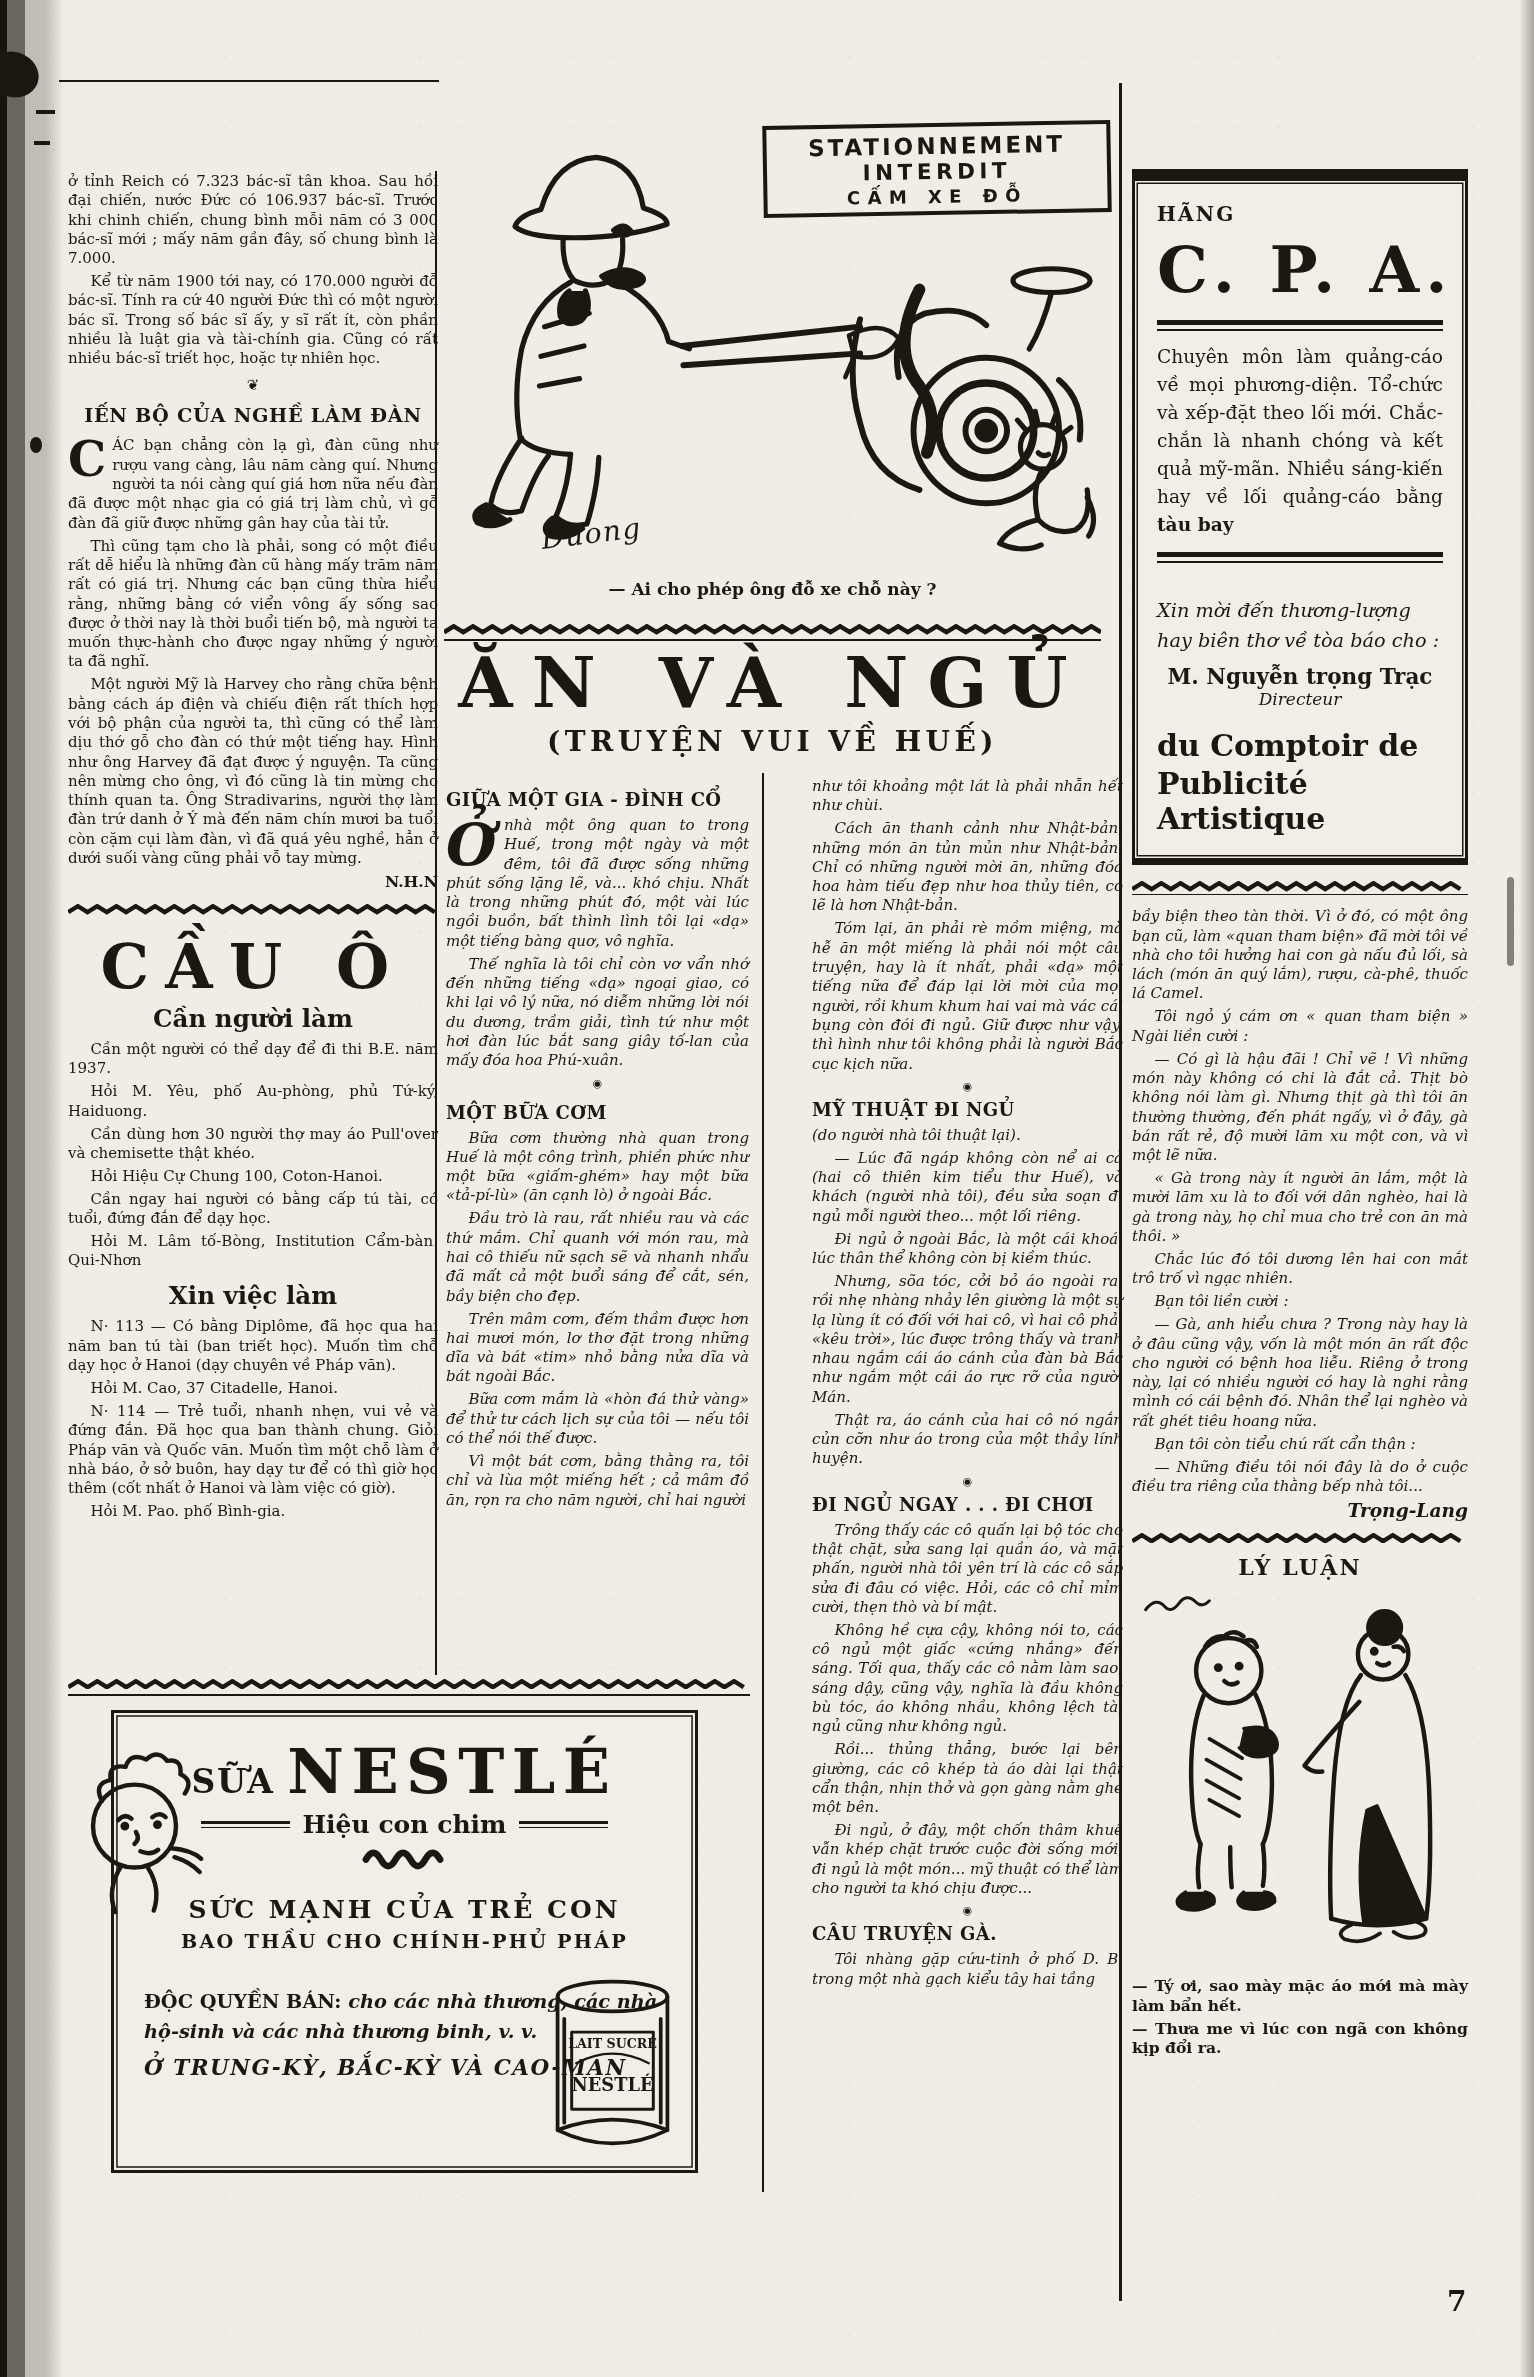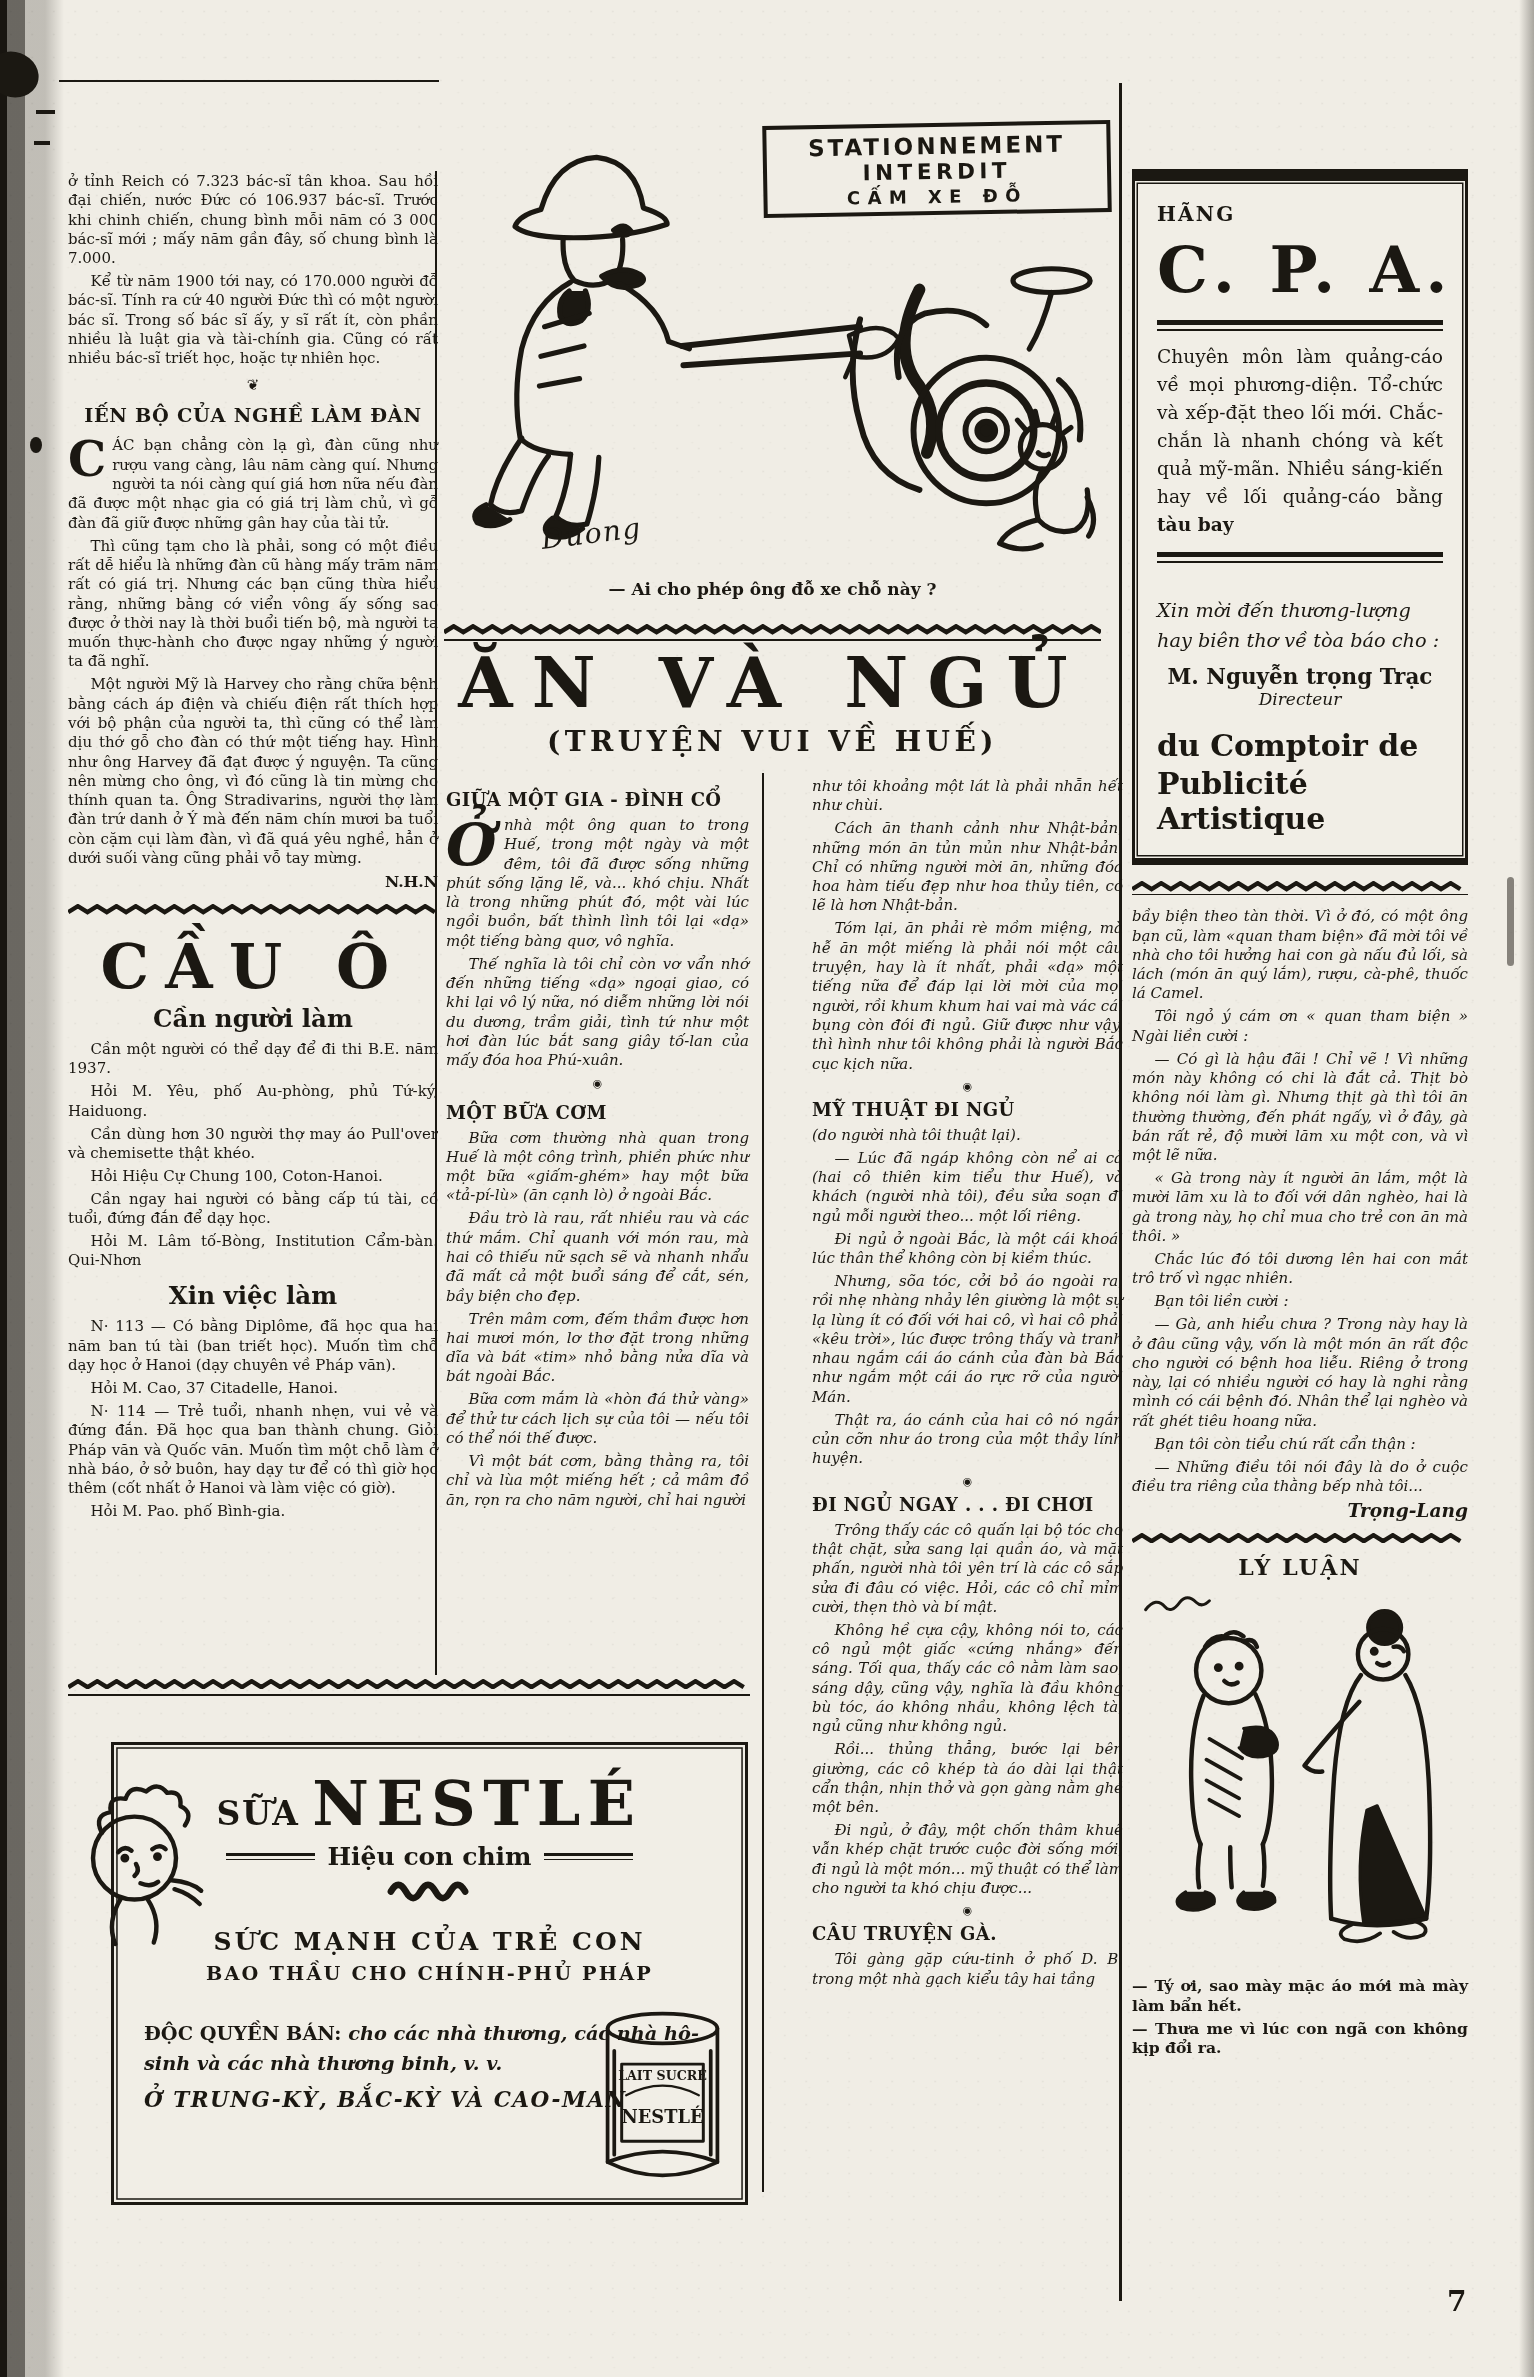--- a/index.html
+++ b/index.html
@@ -215,29 +215,29 @@
     <p class="p ind">Nhưng, sõa tóc, cởi bỏ áo ngoài ra, rồi nhẹ nhàng nhảy lên giường là một sự lạ lùng ít có đối với hai cô, vì hai cô phải «kêu trời», lúc được trông thấy và tranh nhau ngắm cái áo cánh của đàn bà Bắc như ngắm một cái áo rực rỡ của người Mán.</p>
     <p class="p ind">Thật ra, áo cánh của hai cô nó ngắn củn cỡn như áo trong của một thầy lính huyện.</p>
     <div class="dot-orn">◉</div>
     <div class="sec-h" style="margin-top:3px;">ĐI NGỦ NGAY . . . ĐI CHƠI</div>
     <p class="p ind">Trông thấy các cô quấn lại bộ tóc cho thật chặt, sửa sang lại quần áo, và mặt phấn, người nhà tôi yên trí là các cô sắp sửa đi đâu có việc. Hỏi, các cô chỉ mỉm cười, thẹn thò và bí mật.</p>
     <p class="p ind">Không hề cựa cậy, không nói to, các cô ngủ một giấc «cứng nhắng» đến sáng. Tối qua, thấy các cô nằm làm sao, sáng dậy, cũng vậy, nghĩa là đầu không bù tóc, áo không nhầu, không lệch tà, ngủ cũng như không ngủ.</p>
     <p class="p ind">Rồi... thủng thẳng, bước lại bên giường, các cô khép tà áo dài lại thật cẩn thận, nhịn thở và gọn gàng nằm ghé một bên.</p>
     <p class="p ind">Đi ngủ, ở đây, một chốn thâm khuê vẫn khép chặt trước cuộc đời sống mới, đi ngủ là một món... mỹ thuật có thể làm cho người ta khó chịu được...</p>
     <div class="dot-orn">◉</div>
     <div class="sec-h" style="margin-top:3px;">CÂU TRUYỆN GÀ.</div>
-    <p class="p ind">Tôi gàng gặp cứu-tinh ở phố D. B. trong một nhà gạch kiểu tây hai tầng</p>
+    <p class="p ind">Tôi nhàng gặp cứu-tinh ở phố D. B. trong một nhà gạch kiểu tây hai tầng</p>
   </div>
 
   <svg class="zz abs" width="682" height="10.4" style="left:68px;top:1679px;" viewBox="0 0 918 14">
       <polyline points="0,11 13,3 26,11 39,3 52,11 65,3 78,11 91,3 104,11 117,3 130,11 143,3 156,11 169,3 182,11 195,3 208,11 221,3 234,11 247,3 260,11 273,3 286,11 299,3 312,11 325,3 338,11 351,3 364,11 377,3 390,11 403,3 416,11 429,3 442,11 455,3 468,11 481,3 494,11 507,3 520,11 533,3 546,11 559,3 572,11 585,3 598,11 611,3 624,11 637,3 650,11 663,3 676,11 689,3 702,11 715,3 728,11 741,3 754,11 767,3 780,11 793,3 806,11 819,3 832,11 845,3 858,11 871,3 884,11 897,3 910,11" fill="none" stroke="#1b1812" stroke-width="6"></polyline>
     </svg>
   <div class="abs hrule" style="left:68px;top:1694px;width:682px;"></div>
 
-  <div class="abs" style="left:111px;top:1710px;width:637px;margin-top:32px;">
+  <div class="abs" style="left:111px;top:1710px;width:587px;">
     <div class="nestle" style="position:relative;min-height:416px;">
       <div class="brand"><span>SỮA</span> <span class="nbig">NESTLÉ</span></div>
       <div class="hcc">
         <div class="bar"></div>
         <div class="t">Hiệu con chim</div>
         <div class="bar"></div>
       </div>
       <svg class="lineart" width="89" height="30" viewBox="0 0 120 40">
         <path d="M8,22 q10,-18 20,0 q10,18 20,0 q10,-18 20,0 q10,18 20,0 q10,-18 20,0" stroke-width="9"></path>
       </svg>

